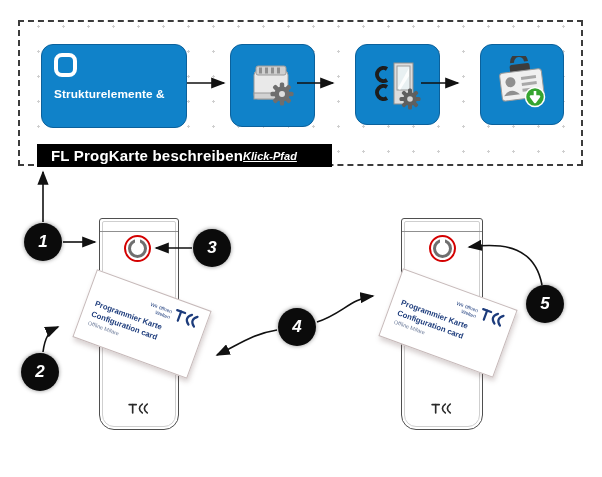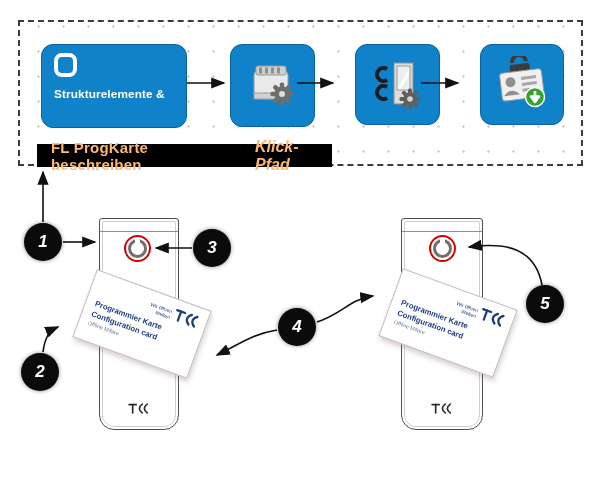--- a/index.html
+++ b/index.html
@@ -28,25 +28,25 @@
     position:absolute; left:12px; top:42px; color:#fff; font-weight:bold;
     font-size:11.8px; line-height:1.3; letter-spacing:.1px;
   }
   .step-label span { display:block; }
   .step-module { left:210px; top:22px; width:85px; height:83px; }
   .step-link   { left:335px; top:22px; width:85px; height:81px; }
   .step-write  { left:460px; top:22px; width:84px; height:81px; }
   
   .caption-bar {
     position:absolute; left:37px; top:144px; width:295px; height:23px;
-    background:#000; color:#fdba74; display:flex; align-items:center;
+    background:#000; color:#ffffff; display:flex; align-items:center;
     padding-left:14px; z-index:4;
   }
   .caption-title { font-weight:bold; font-size:15px; letter-spacing:.2px; }
-  .caption-suffix { font-weight:bold; font-style:italic; font-size:16px; margin-left:15px; }
+  .caption-suffix { font-weight:bold; font-style:italic; font-size:11px; margin-left:0;text-decoration:underline; }
   
   .device {
     position:absolute; top:218px; height:212px; background:#fff;
     border:1.3px solid #4f4f4f; border-radius:3px 3px 15px 15px; z-index:1;
   }
   .device-left  { left:99px;  width:80px; }
   .device-right { left:401px; width:82px; }
   .device-plate {
     position:absolute; left:2px; right:2px; top:2px; bottom:2px;
     border:1px solid #cfcfcf; border-radius:2px 2px 12px 12px;

